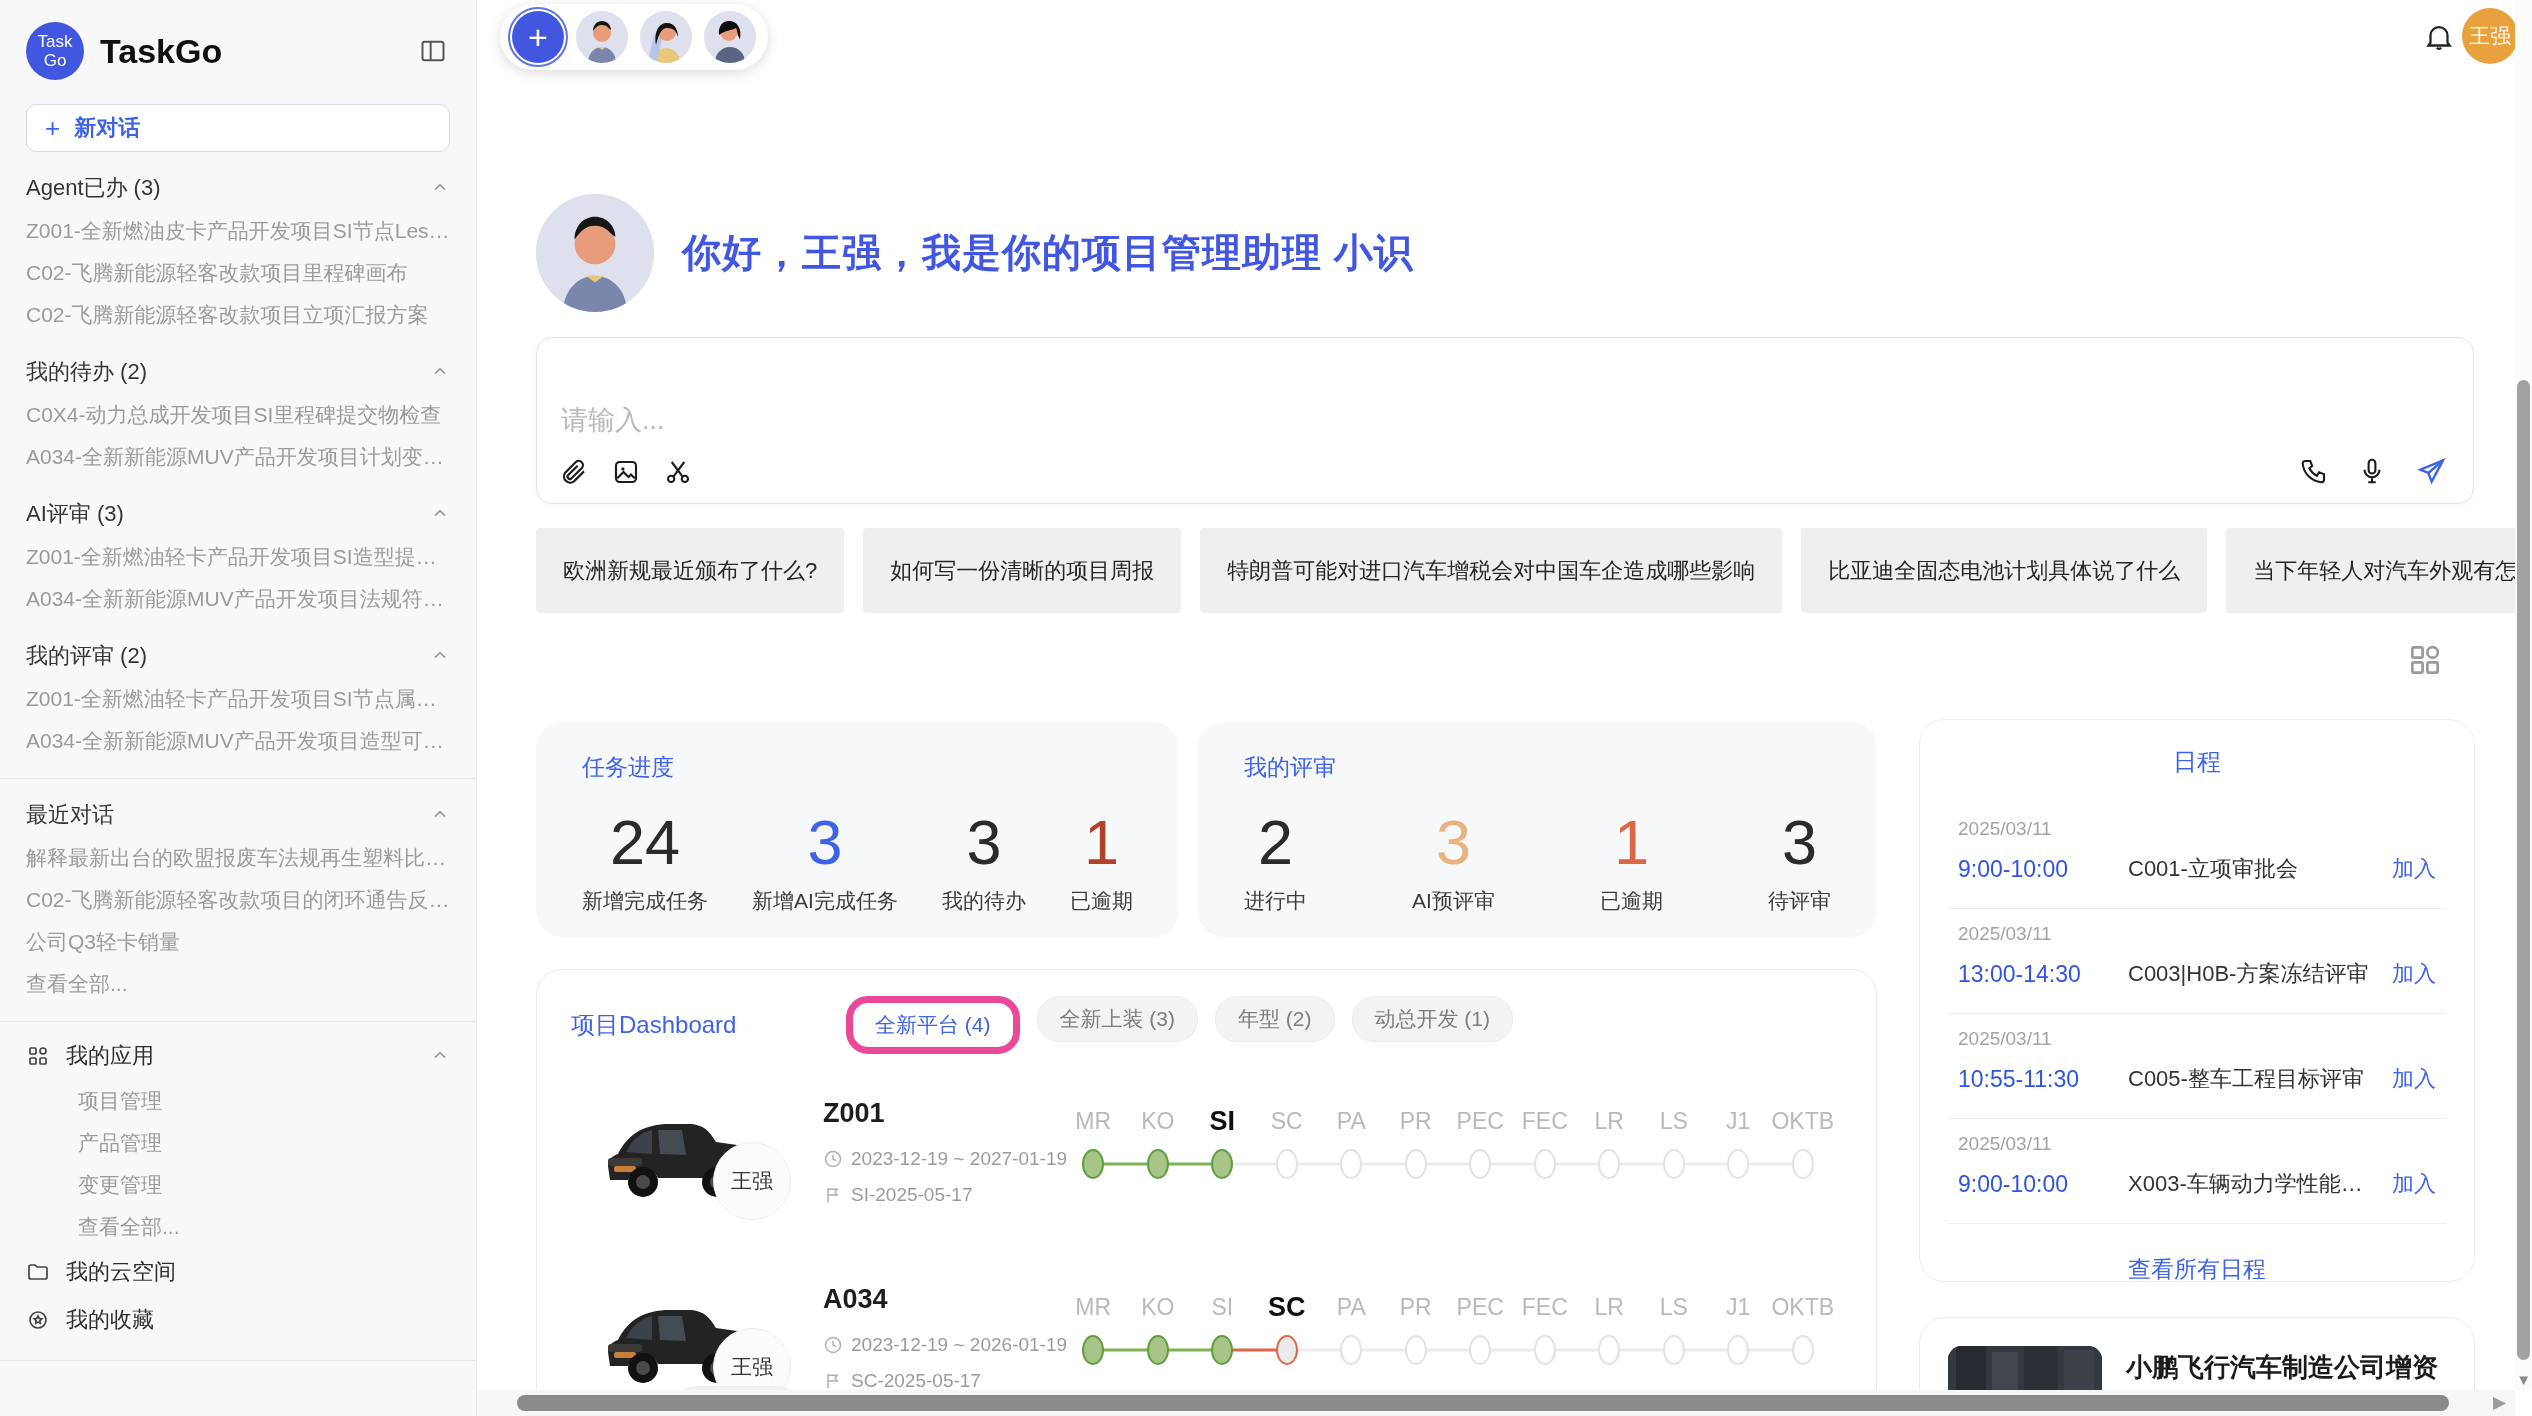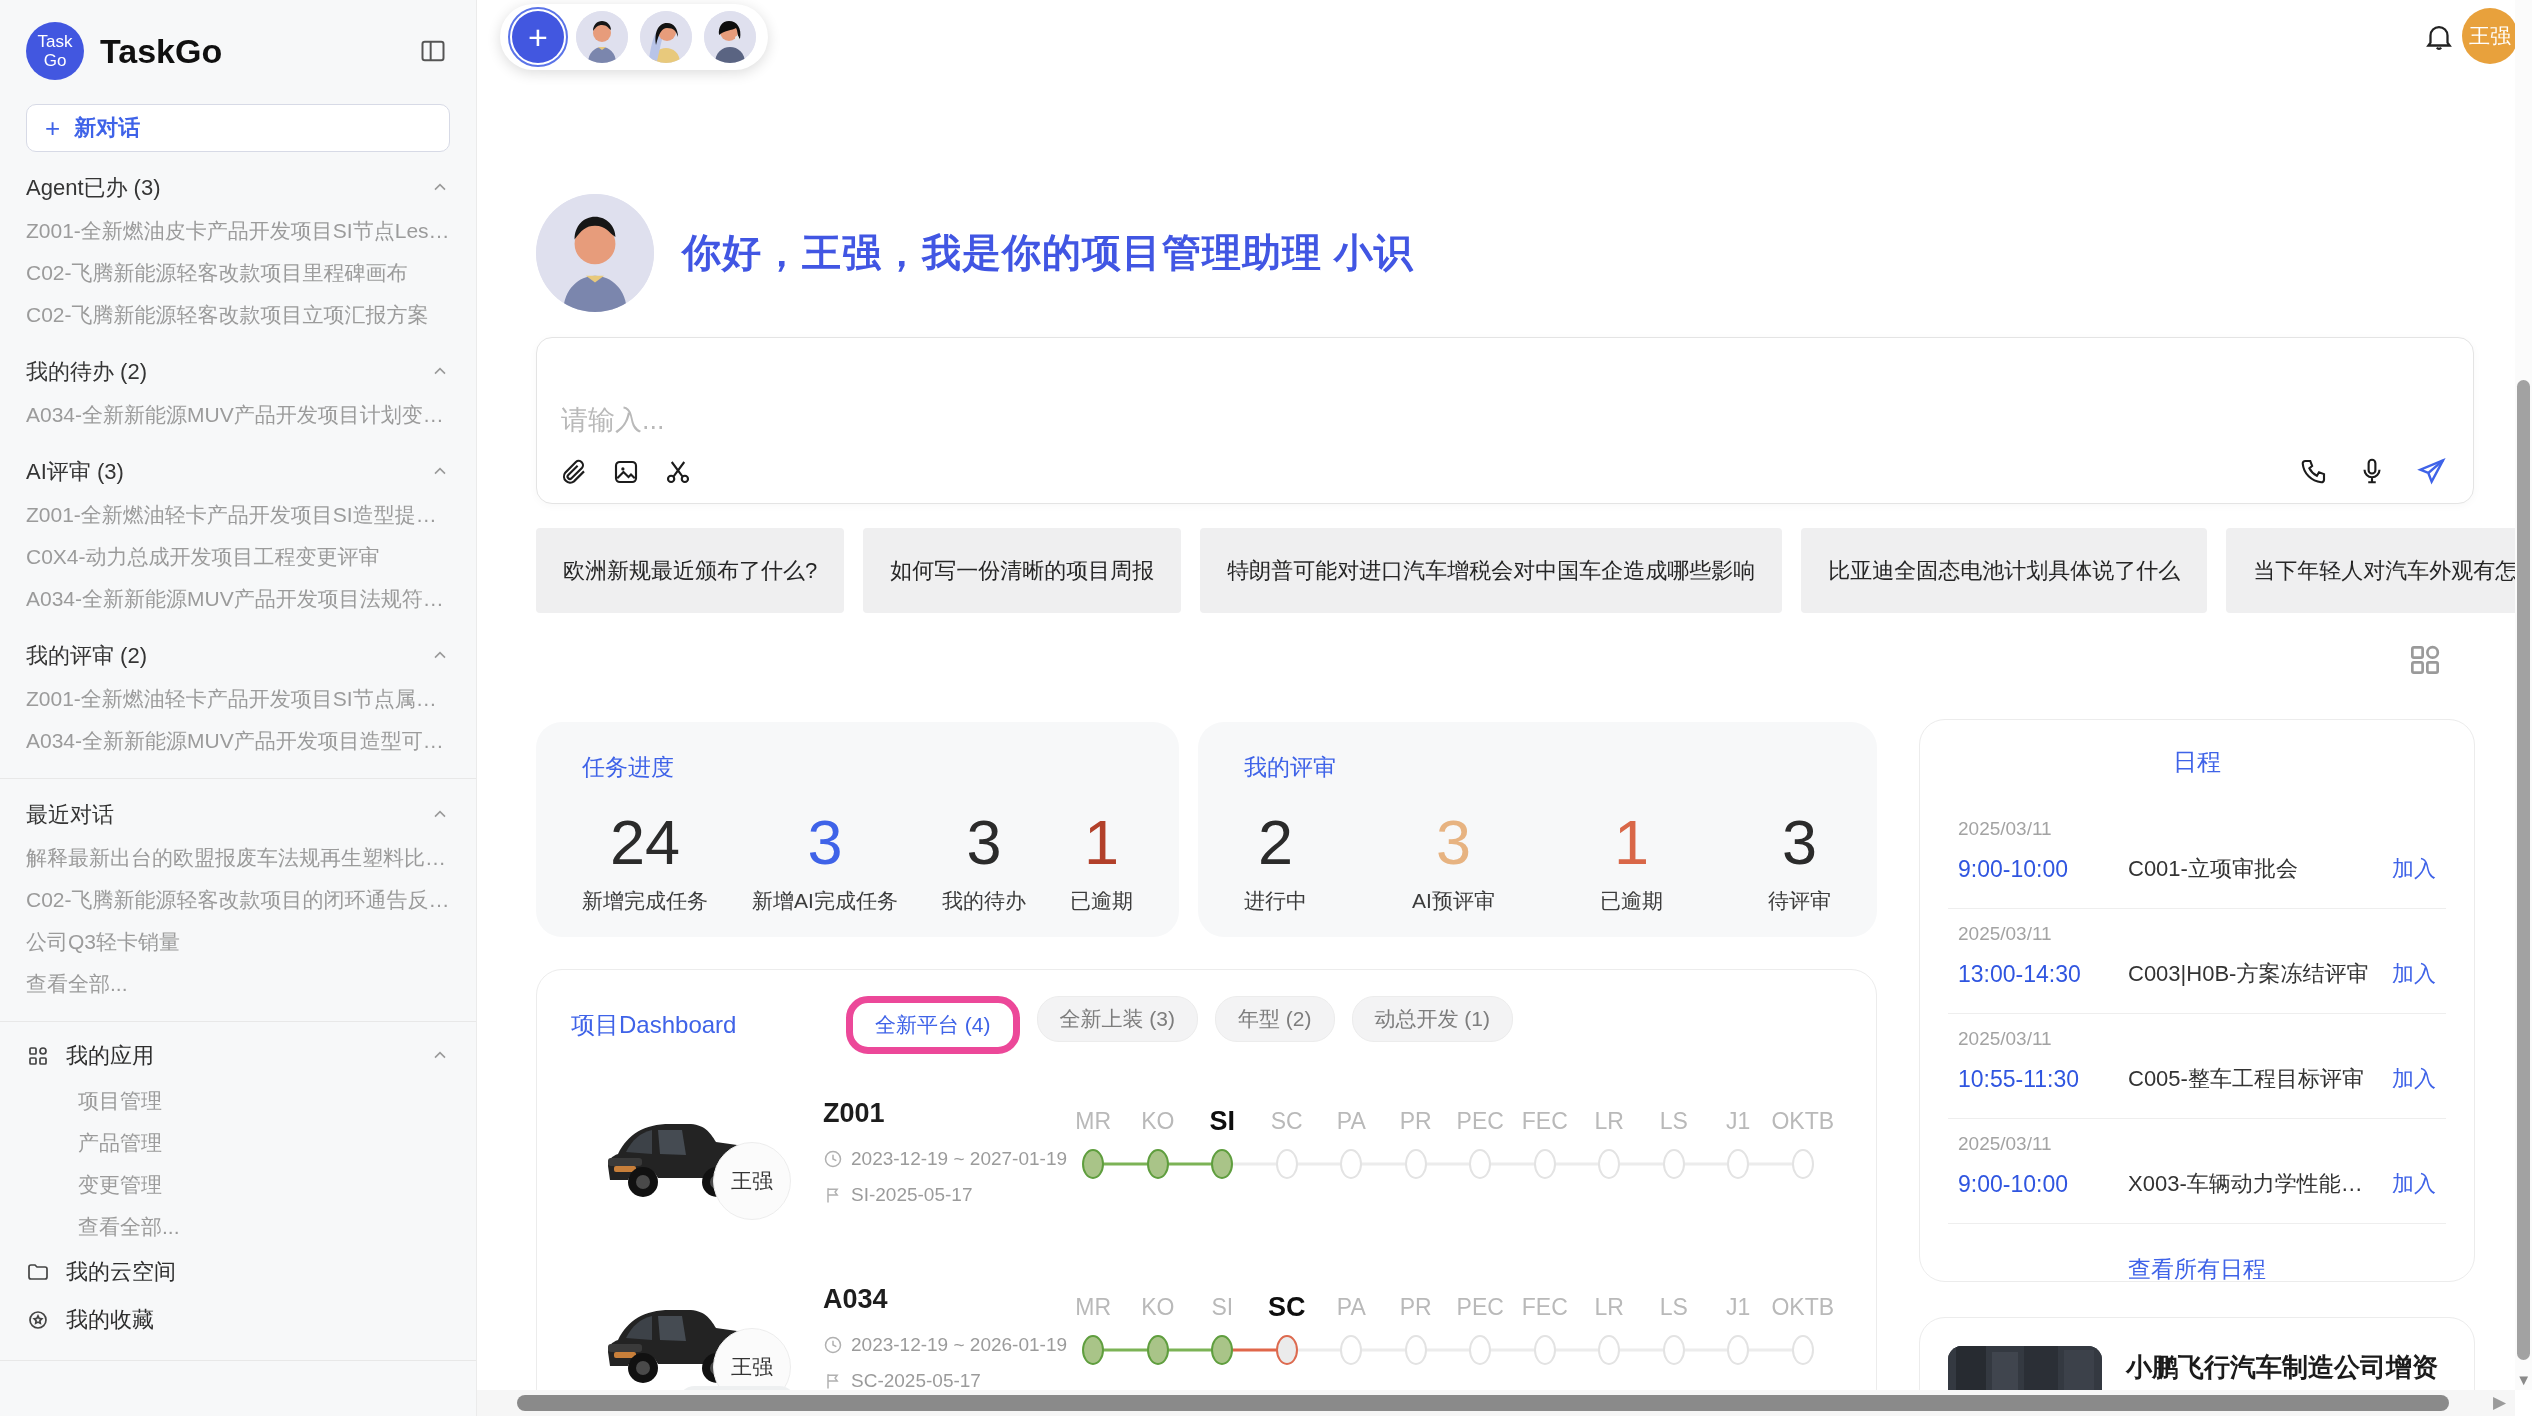--- a/index.html
+++ b/index.html
@@ -161,29 +161,29 @@
         </div>
         <div class="sb-item">Z001-全新燃油皮卡产品开发项目SI节点Lesson Learn报告</div>
         <div class="sb-item">C02-飞腾新能源轻客改款项目里程碑画布</div>
         <div class="sb-item">C02-飞腾新能源轻客改款项目立项汇报方案</div>
         <div class="sb-section-head">
           <span>我的待办 (2)</span>
           <svg width="20" height="20" viewBox="0 0 24 24" fill="none" stroke="#9a9a9a" stroke-width="2">
             <path d="M6 14l6-6 6 6"></path>
           </svg>
         </div>
+        <div class="sb-item">C0X4-动力总成开发项目SI里程碑提交物检查</div>
         <div class="sb-item">A034-全新新能源MUV产品开发项目计划变更表编写</div>
         <div class="sb-section-head">
           <span>AI评审 (3)</span>
           <svg width="20" height="20" viewBox="0 0 24 24" fill="none" stroke="#9a9a9a" stroke-width="2">
             <path d="M6 14l6-6 6 6"></path>
           </svg>
         </div>
         <div class="sb-item">Z001-全新燃油轻卡产品开发项目SI造型提交物评审</div>
-        <div class="sb-item">C0X4-动力总成开发项目工程变更评审</div>
         <div class="sb-item">A034-全新新能源MUV产品开发项目法规符合性评审</div>
         <div class="sb-section-head">
           <span>我的评审 (2)</span>
           <svg width="20" height="20" viewBox="0 0 24 24" fill="none" stroke="#9a9a9a" stroke-width="2">
             <path d="M6 14l6-6 6 6"></path>
           </svg>
         </div>
         <div class="sb-item">Z001-全新燃油轻卡产品开发项目SI节点属性5D文件评审</div>
         <div class="sb-item">A034-全新新能源MUV产品开发项目造型可行性评审</div>
       </div>

